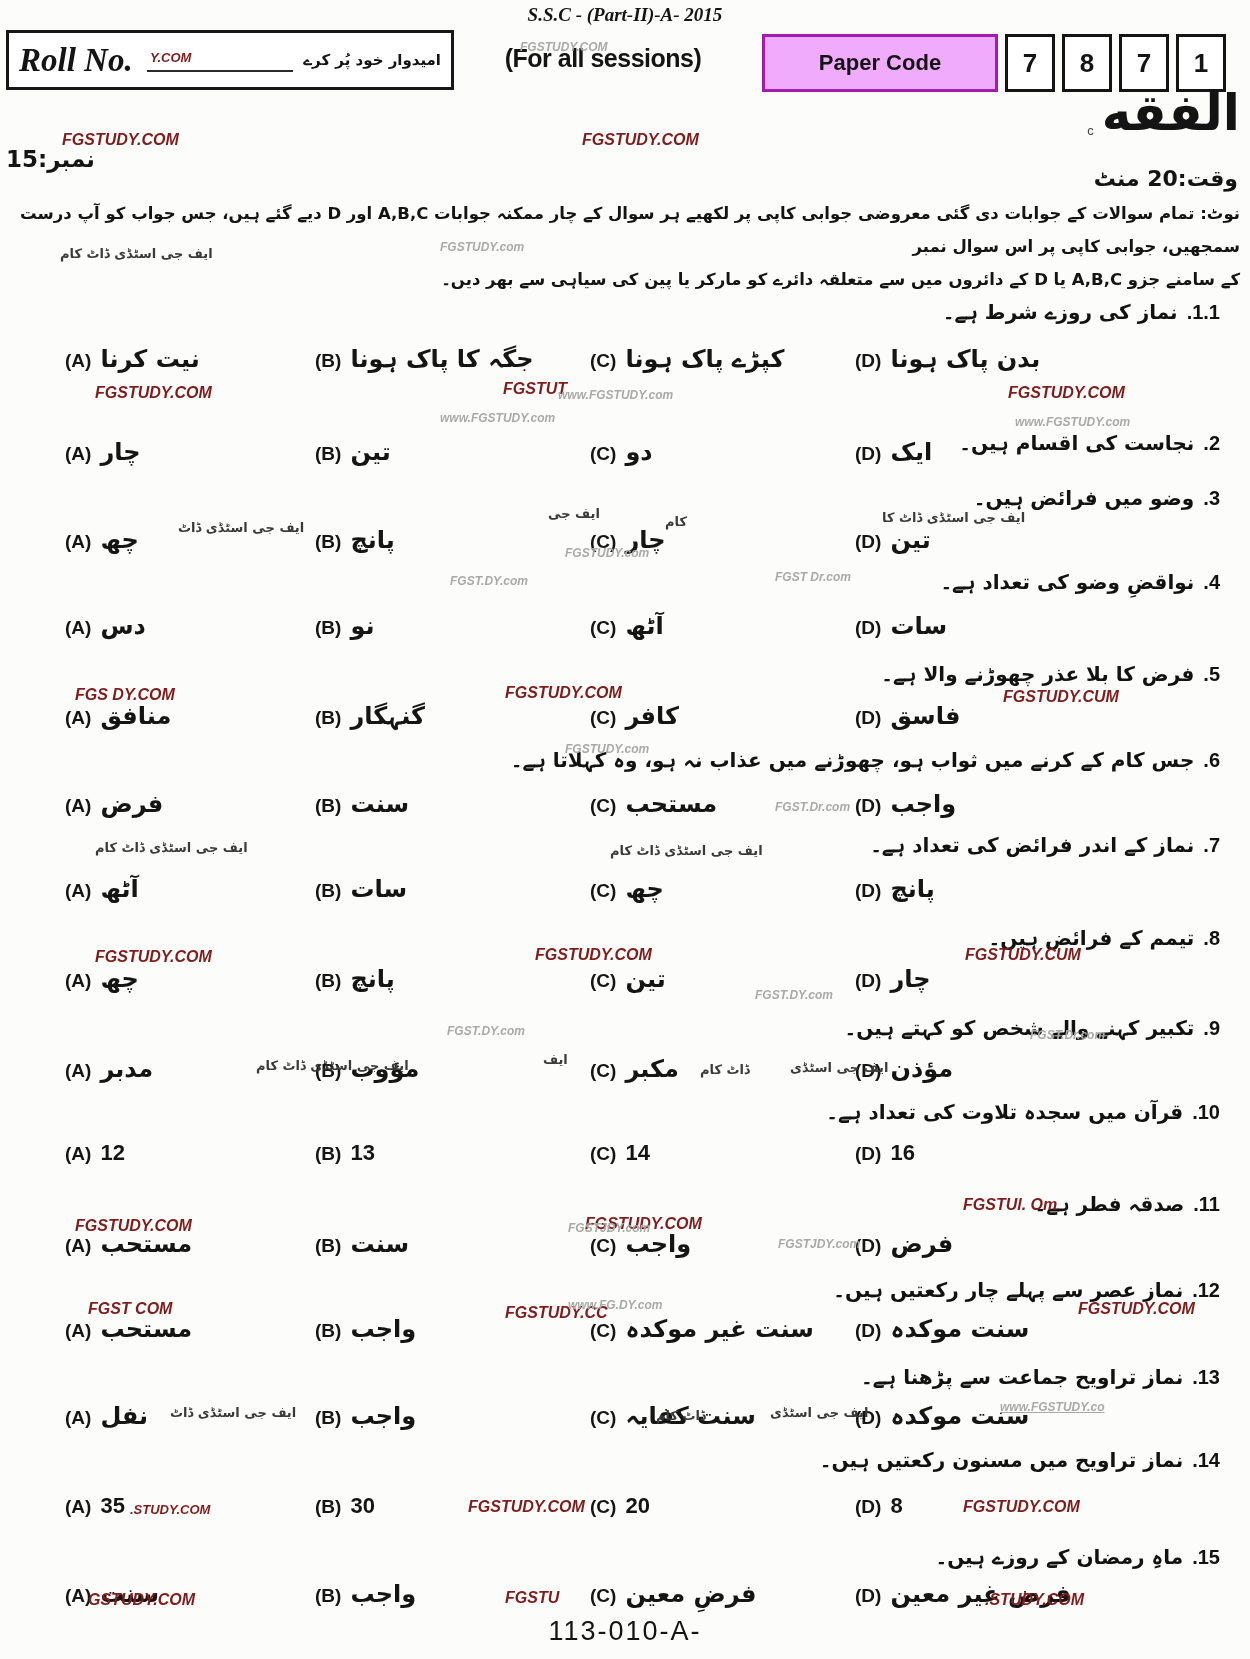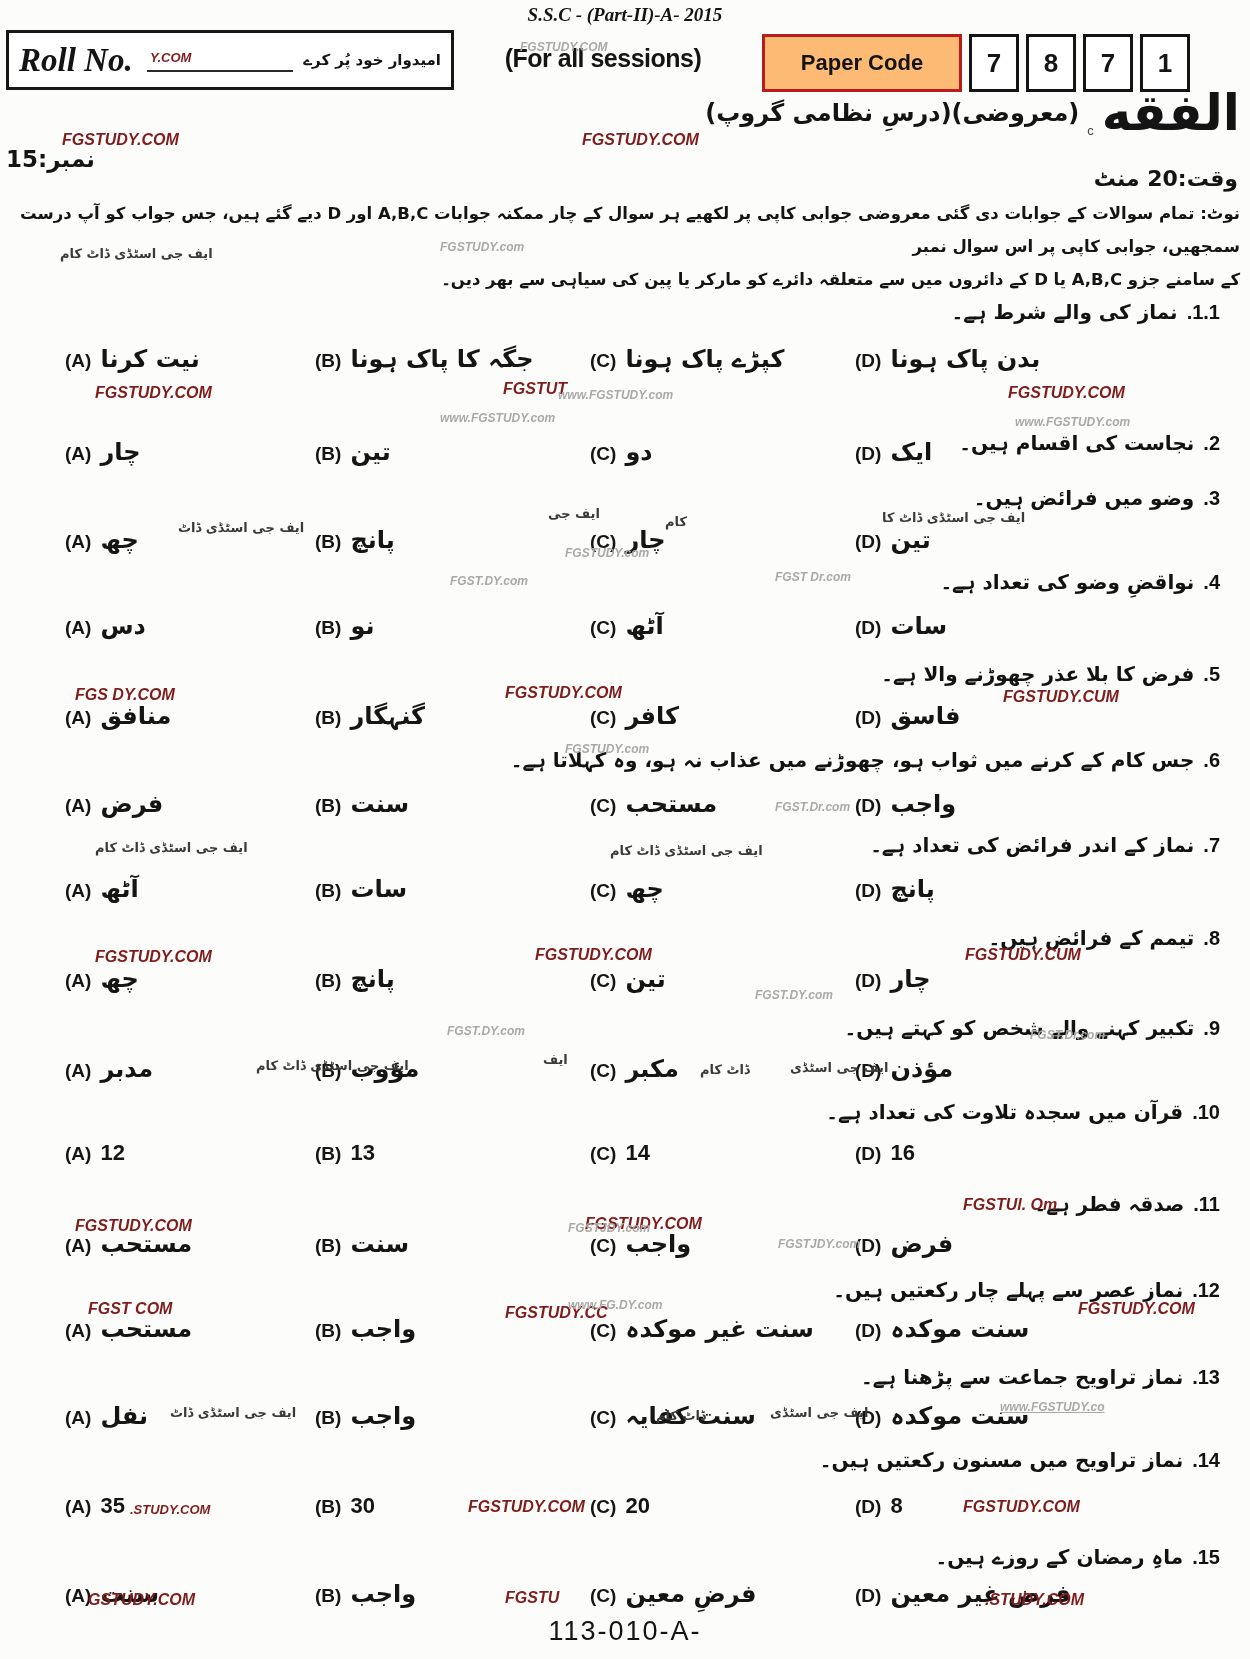--- a/index.html
+++ b/index.html
@@ -9,22 +9,22 @@
   .exam-line{position:absolute;top:4px;left:0;width:100%;text-align:center;
              font:italic 700 19px "Liberation Serif",serif;}
   .roll-box{position:absolute;left:6px;top:30px;width:448px;height:60px;border:3px solid #161616;
             display:flex;align-items:center;padding:0 10px;box-sizing:border-box;background:#fff;}
   .roll-label{font:italic 700 33px "Liberation Serif",serif;white-space:nowrap;}
   .roll-fill{flex:1;border-bottom:2px solid #2a2a2a;height:22px;margin:0 10px 0 14px;}
   .roll-urdu{font:600 15px "DejaVu Sans",sans-serif;direction:rtl;white-space:nowrap;}
   .sessions{position:absolute;left:468px;top:44px;width:270px;text-align:center;
             font:700 25px "Liberation Sans",sans-serif;letter-spacing:-.5px;}
   .paper-code{position:absolute;left:762px;top:34px;height:58px;display:flex;gap:7px;}
-  .pc-label{border:3px solid #b91c1c;width:200px;display:flex;align-items:center;justify-content:center;
-            font:700 22px "Liberation Sans",sans-serif;background:#fdba74;box-sizing:border-box;}
+  .pc-label{border:3px solid #a21caf;width:236px;display:flex;align-items:center;justify-content:center;
+            font:700 22px "Liberation Sans",sans-serif;background:#f0abfc;box-sizing:border-box;}
   .pc-cell{border:3px solid #141414;width:50px;display:flex;align-items:center;justify-content:center;
            font:700 26px "Liberation Sans",sans-serif;background:#fff;box-sizing:border-box;}
   .subject{position:absolute;right:10px;top:88px;direction:rtl;display:flex;align-items:center;gap:8px;}
   .subject-title{font-weight:900;font-size:50px;line-height:1;letter-spacing:-2px;}
   .subject-mark{font:400 13px "Liberation Sans",sans-serif;color:#444;align-self:flex-end;}
   .subject-detail{font-weight:700;font-size:24px;white-space:nowrap;}
   .time-line{position:absolute;right:12px;top:166px;direction:rtl;font-weight:700;font-size:22px;}
   .marks-line{position:absolute;left:6px;top:146px;direction:rtl;font-weight:700;font-size:23px;}
   .note{position:absolute;top:197px;right:10px;left:10px;direction:rtl;text-align:right;
         font-weight:600;font-size:16.5px;line-height:33px;}
@@ -64,33 +64,32 @@
     <div class="pc-label">Paper Code</div>
     <div class="pc-cell">7</div>
     <div class="pc-cell">8</div>
     <div class="pc-cell">7</div>
     <div class="pc-cell">1</div>
   </div>
 
   <div class="subject">
     <span class="subject-title">الفقه</span>
     <span class="subject-mark">c</span>
-    <span class="subject-detail">(معروضی)(درسِ نظامی گروپ)</span>
   </div>
 
   <div class="time-line">وقت:20 منٹ</div>
   <div class="marks-line">نمبر:15</div>
 
   <div class="note">
     <div>نوٹ: تمام سوالات کے جوابات دی گئی معروضی جوابی کاپی پر لکھیے ہر سوال کے چار ممکنہ جوابات A,B,C اور D دیے گئے ہیں، جس جواب کو آپ درست سمجھیں، جوابی کاپی پر اس سوال نمبر</div>
     <div>کے سامنے جزو A,B,C یا D کے دائروں میں سے متعلقہ دائرے کو مارکر یا پین کی سیاہی سے بھر دیں۔</div>
   </div>
 
   <div id="questions-layer">
-      <div class="q-line" style="top: 300px;"><span class="qnum">1.1.</span><span>نماز کی والے شرط ہے۔</span></div>
+      <div class="q-line" style="top: 300px;"><span class="qnum">1.1.</span><span>نماز کی روزے شرط ہے۔</span></div>
       <div class="opt" style="left: 65px; top: 345px;">
         <span class="letter">(A)</span>
         <span class="urdu">نیت کرنا</span>
       </div>
       <div class="opt" style="left: 315px; top: 345px;">
         <span class="letter">(B)</span>
         <span class="urdu">جگہ کا پاک ہونا</span>
       </div>
       <div class="opt" style="left: 590px; top: 345px;">
         <span class="letter">(C)</span>

